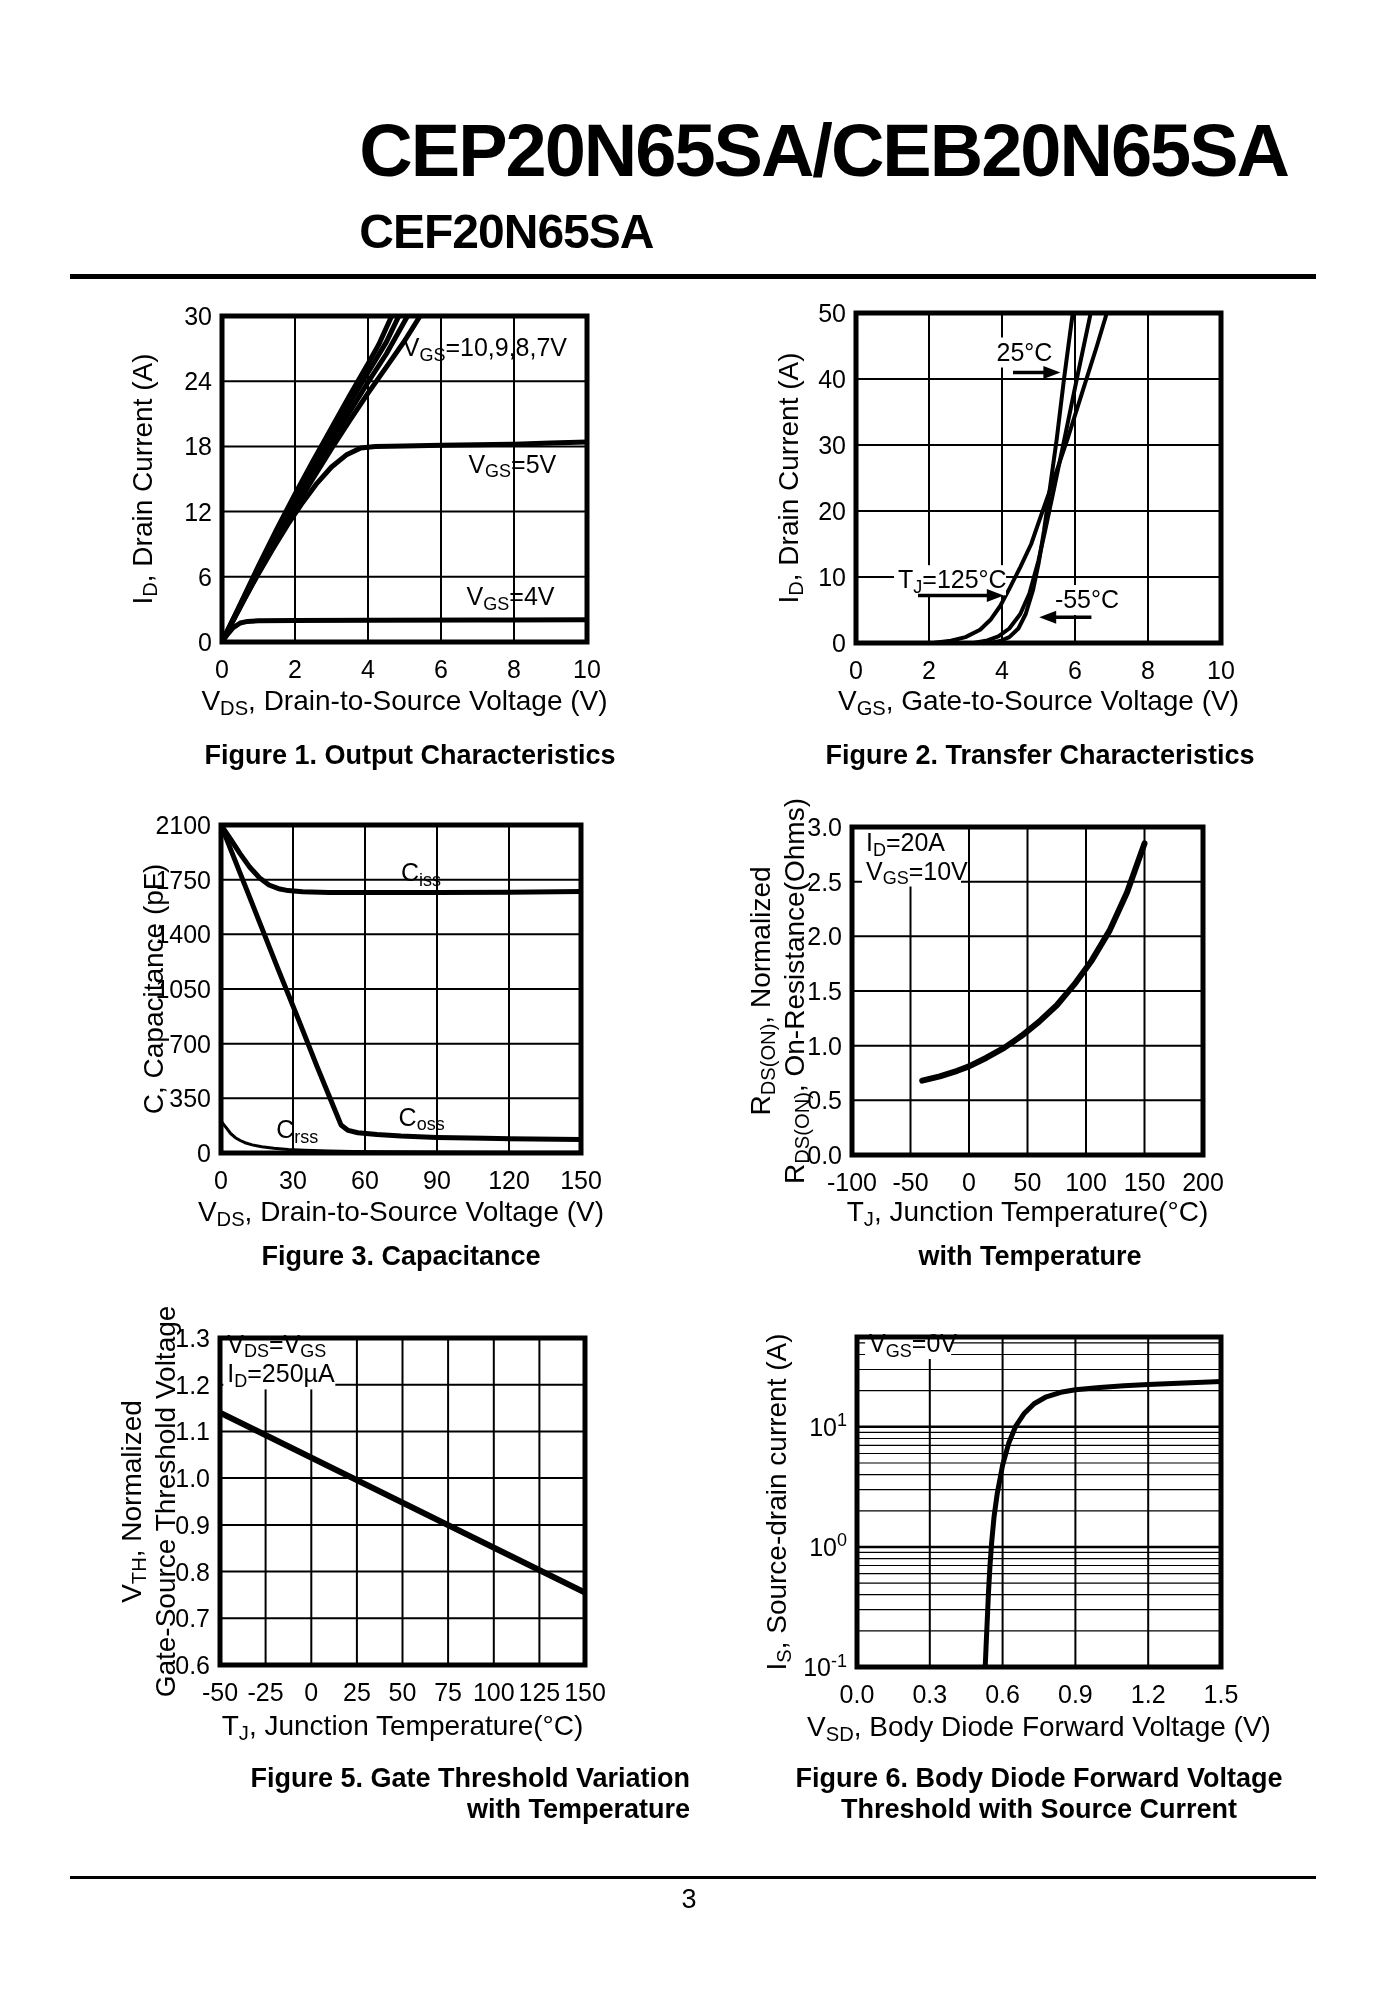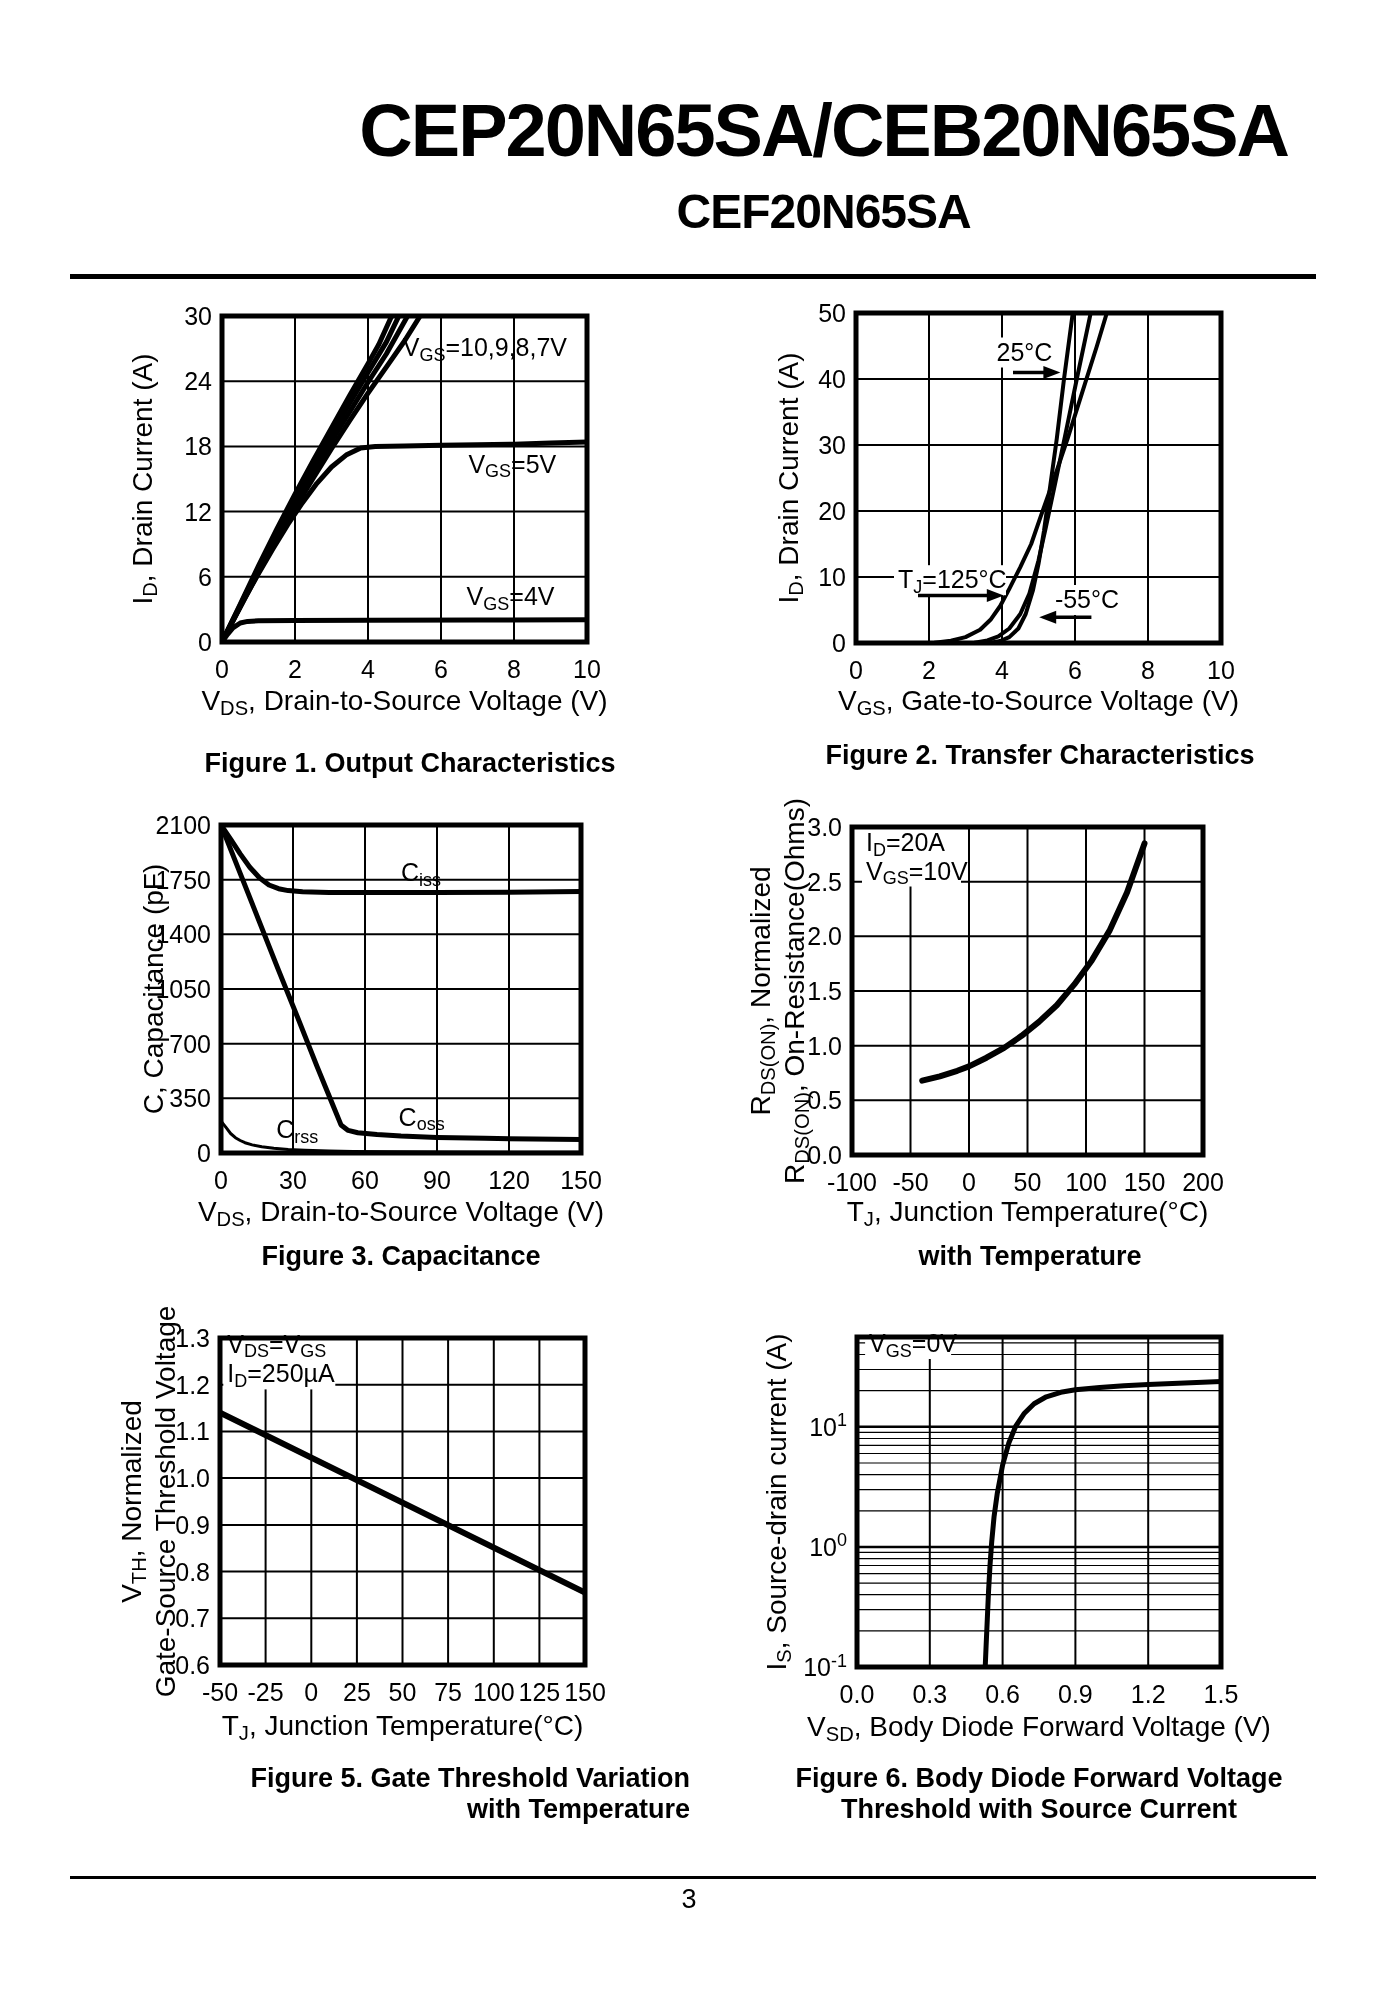--- a/index.html
+++ b/index.html
@@ -1,18 +1,18 @@
 <!DOCTYPE html>
 <html><head>
 <meta charset="utf-8">
 <style>
   html,body{margin:0;padding:0;background:#e8e8e8;}
   .page{position:relative;width:1378px;height:2009px;background:#ffffff;
         font-family:"Liberation Sans",sans-serif;color:#000;overflow:hidden;margin:0 auto;}
-  .title{position:absolute;top:88px;right:90px;text-align:center;font-weight:bold;}
+  .title{position:absolute;top:108px;right:90px;text-align:left;font-weight:bold;}
   .title .l1{font-size:74px;line-height:86px;letter-spacing:-2px;}
   .title .l2{font-size:48px;line-height:76px;letter-spacing:-1px;}
   .hrule{position:absolute;left:70px;width:1246px;height:5px;background:#000;top:274px;}
   .frule{position:absolute;left:70px;width:1246px;height:3px;background:#000;top:1876px;}
   .pagenum{position:absolute;left:0;top:1884px;width:1378px;text-align:center;font-size:27px;}
   #charts-svg{position:absolute;left:0;top:0;}
   #charts-svg text{font-family:"Liberation Sans",sans-serif;fill:#000;}
   .caption{position:absolute;text-align:center;font-weight:bold;font-size:27px;line-height:31px;}
 </style>
 </head>
@@ -281,21 +281,21 @@
         <text x="847" y="1555.9" text-anchor="end" font-size="25"><tspan>10</tspan><tspan font-size="18" dy="-9.5">0</tspan></text>
         <text x="847" y="1676.0" text-anchor="end" font-size="25"><tspan>10</tspan><tspan font-size="18" dy="-9.5">-1</tspan></text>
         <text x="1039.0" y="1736" text-anchor="middle" font-size="28"><tspan>V</tspan><tspan font-size="20.16" dy="5.04">SD</tspan><tspan dy="-5.04">, Body Diode Forward Voltage (V)</tspan></text>
         <text text-anchor="middle" font-size="28" transform="translate(786,1502.0) rotate(-90)"><tspan>I</tspan><tspan font-size="20.16" dy="5.04">S</tspan><tspan dy="-5.04">, Source-drain current (A)</tspan></text>
       </g>
     </svg>
 
   <div class="frule"></div>
   <div class="pagenum">3</div>
 
-<div class="caption" style="left: 120px; top: 740px; width: 580px; margin-top: 8px;">
+<div class="caption" style="left: 120px; top: 740px; width: 580px;">
       <div>Figure 1. Output Characteristics</div>
     </div>
     <div class="caption" style="left: 750px; top: 740px; width: 580px;">
       <div>Figure 2. Transfer Characteristics</div>
     </div>
     <div class="caption" style="left: 111px; top: 1241px; width: 580px;">
       <div>Figure 3. Capacitance</div>
     </div>
     <div class="caption" style="left: 740px; top: 1241px; width: 580px;">
       <div>with Temperature</div>

